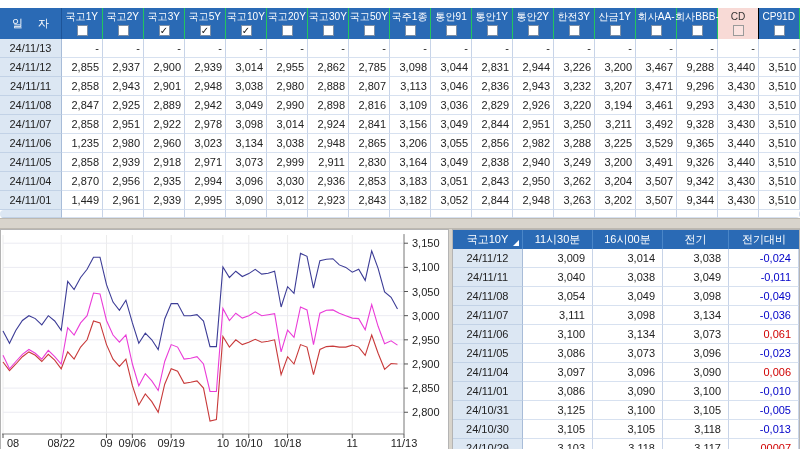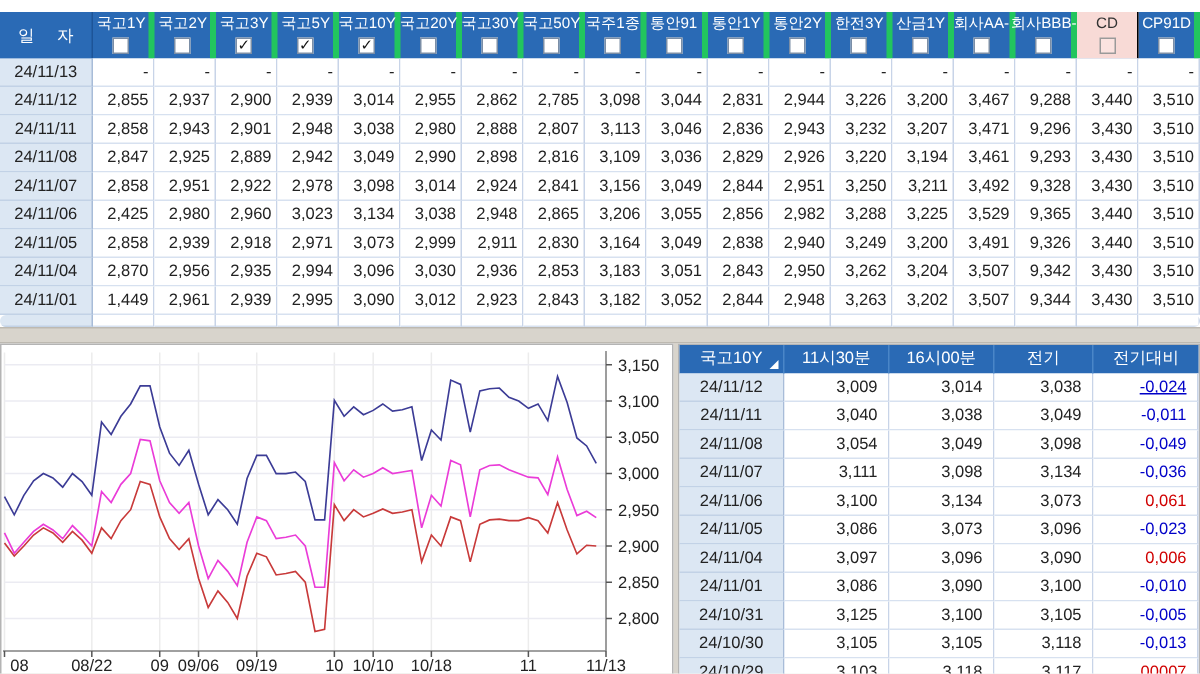--- a/index.html
+++ b/index.html
@@ -6,21 +6,21 @@
   html,body { width:800px; height:449px; overflow:hidden; background:#fff;
     font-family:"Liberation Sans","DejaVu Sans",sans-serif; font-size:11px; color:#222; }
   #app { position:relative; width:800px; height:449px;margin-top:8px; }
 
   
   #top-table { position:absolute; left:0; top:0; width:800px; height:210px; background:#fff; }
   .tt-row { display:flex; width:800px; }
   .tt-hdr { height:31px; background:#2a6ab5; }
   .tt-datehdr { width:62px; height:31px; color:#fff; display:flex; align-items:center; justify-content:center;
     letter-spacing:6px; padding-left:6px; border-right:1px solid #1d5498; background:#2a6ab5; }
-  .tt-colhdr { width:41px; height:31px; border-right:4px solid #22c55e; display:flex; flex-direction:column; align-items:center; }
+  .tt-colhdr { width:41px; height:31px; border-right:1px solid #22c55e; display:flex; flex-direction:column; align-items:center; }
   .tt-colhdr .lbl { color:#fff; font-size:11px; line-height:14px; margin-top:1px; white-space:nowrap; transform:scale(0.92); }
   .tt-colhdr.hl { background:#f8dad6; border-right:1px solid #000000; }
   .tt-colhdr.hl .lbl { color:#333; }
   .cb { width:11px; height:11px; background:#fff; border:1px solid #7b8ea6; margin-top:2px;
     font-size:10px; line-height:9px; text-align:center; color:#111; font-weight:bold; cursor:pointer; }
   .tt-colhdr.hl .cb { background:#fbe3e0; border-color:#9a9a9a; }
   .tt-r { height:19px;border-radius:9px; }
   .tt-r.partial { height:8px; overflow:hidden; }
   .tt-date { width:62px; background:#dce7f3; border-right:1px solid #a8bcd8; border-bottom:1px solid #c2d2e6;
     text-align:center; line-height:18px; }
@@ -233,21 +233,21 @@
         <div class="tt-num">2,951</div>
         <div class="tt-num">3,250</div>
         <div class="tt-num">3,211</div>
         <div class="tt-num">3,492</div>
         <div class="tt-num">9,328</div>
         <div class="tt-num">3,430</div>
         <div class="tt-num">3,510</div>
       </div>
       <div class="tt-row tt-r">
         <div class="tt-date">24/11/06</div>
-        <div class="tt-num">2,425</div>
+        <div class="tt-num">1,235</div>
         <div class="tt-num">2,980</div>
         <div class="tt-num">2,960</div>
         <div class="tt-num">3,023</div>
         <div class="tt-num">3,134</div>
         <div class="tt-num">3,038</div>
         <div class="tt-num">2,948</div>
         <div class="tt-num">2,865</div>
         <div class="tt-num">3,206</div>
         <div class="tt-num">3,055</div>
         <div class="tt-num">2,856</div>
@@ -415,21 +415,21 @@
           <div class="rt-hcell" style="width: 70px;">11시30분</div>
           <div class="rt-hcell" style="width: 70px;">16시00분</div>
           <div class="rt-hcell" style="width: 66px;">전기</div>
           <div class="rt-hcell" style="width: 70px;">전기대비</div>
         </div>
         <div class="rt-row rt-r">
           <div class="rt-date" style="width: 70px;">24/11/12</div>
           <div class="rt-val" style="width: 70px;">3,009</div>
           <div class="rt-val" style="width: 70px;">3,014</div>
           <div class="rt-val" style="width: 66px;">3,038</div>
-          <div class="rt-val neg" style="width: 70px; text-decoration: underline;">-0,024</div>
+          <div class="rt-val neg" style="width: 70px;">-0,024</div>
         </div>
         <div class="rt-row rt-r">
           <div class="rt-date" style="width: 70px;">24/11/11</div>
           <div class="rt-val" style="width: 70px;">3,040</div>
           <div class="rt-val" style="width: 70px;">3,038</div>
           <div class="rt-val" style="width: 66px;">3,049</div>
           <div class="rt-val neg" style="width: 70px;">-0,011</div>
         </div>
         <div class="rt-row rt-r">
           <div class="rt-date" style="width: 70px;">24/11/08</div>

